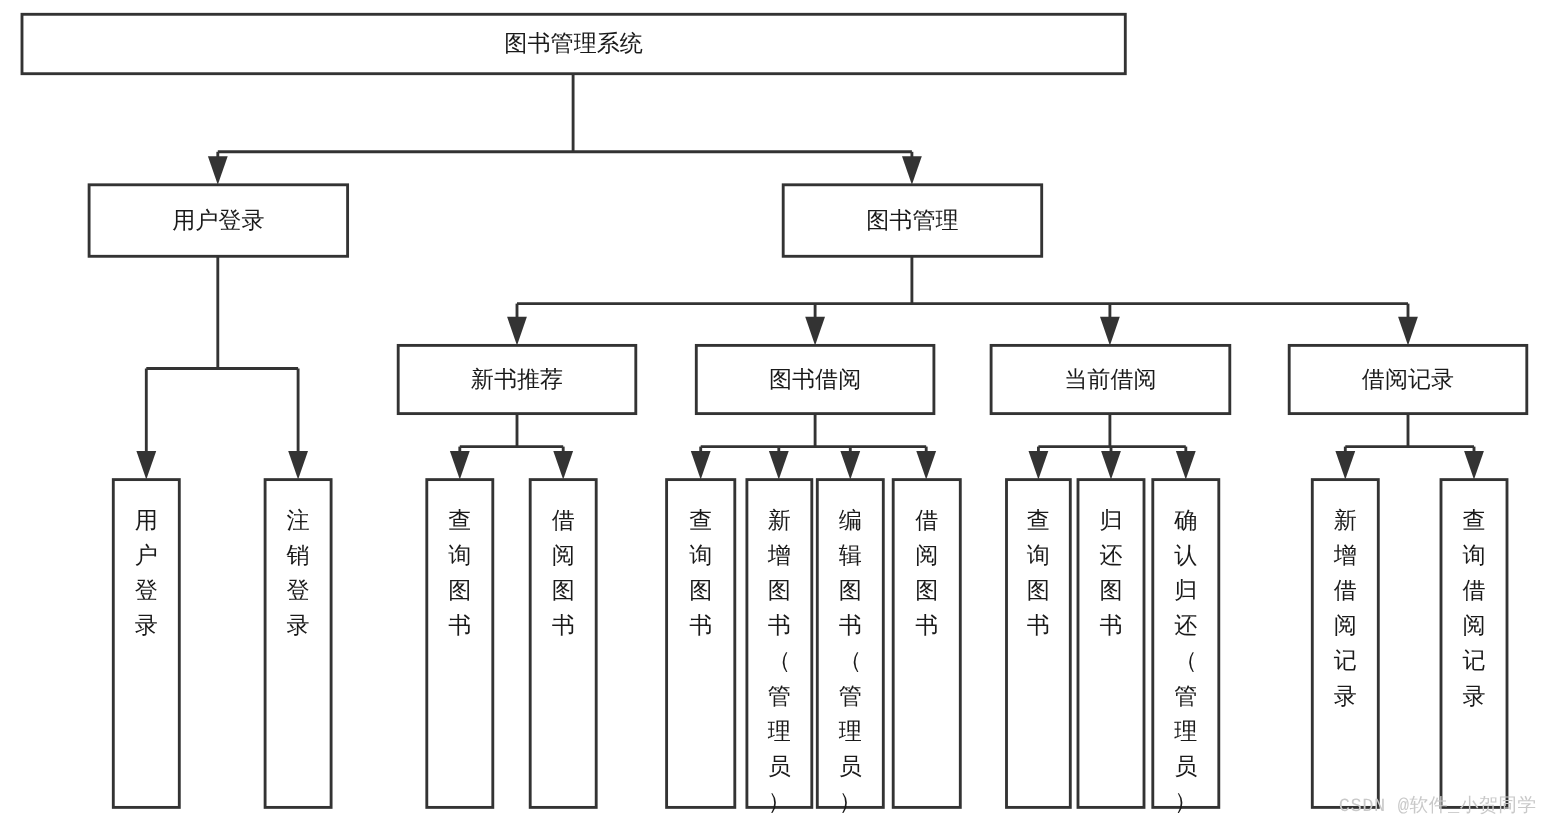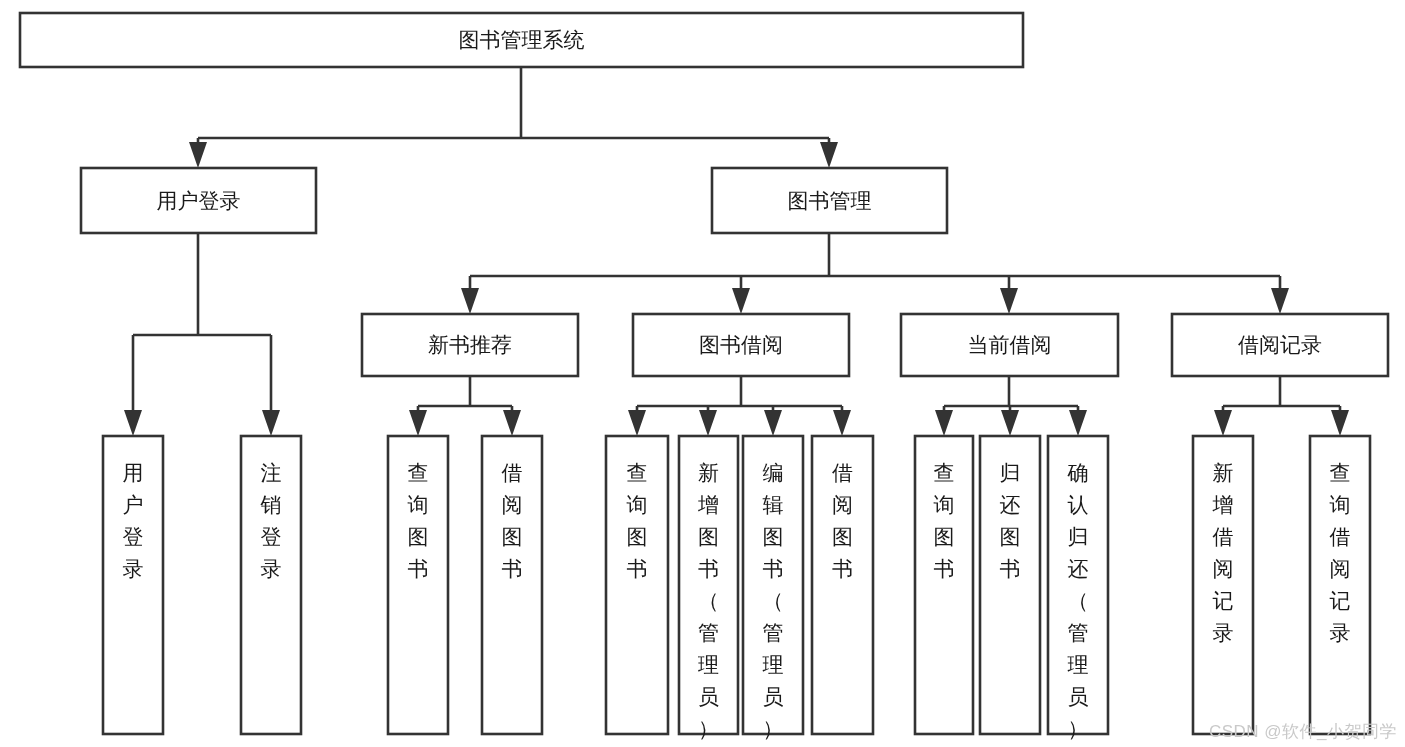--- a/index.html
+++ b/index.html
@@ -26,21 +26,21 @@
     font-size:21px;
     fill:#1a1a1a;
     text-anchor:middle;
   }
   .connector{stroke:#333333;stroke-width:2.6;fill:none;}
   .arrow-head{fill:#333333;stroke:none;}
   .watermark{
     position:absolute;
     right:8px;
     bottom:4px;
-    font-family:Liberation Sans, sans-serif;
+    font-family:Liberation Mono, monospace;
     font-size:17px;
     color:#c9c9c9;
     letter-spacing:0.5px;
     white-space:nowrap;
     user-select:none;
   }
 </style>
 </head>
 <body>
 

